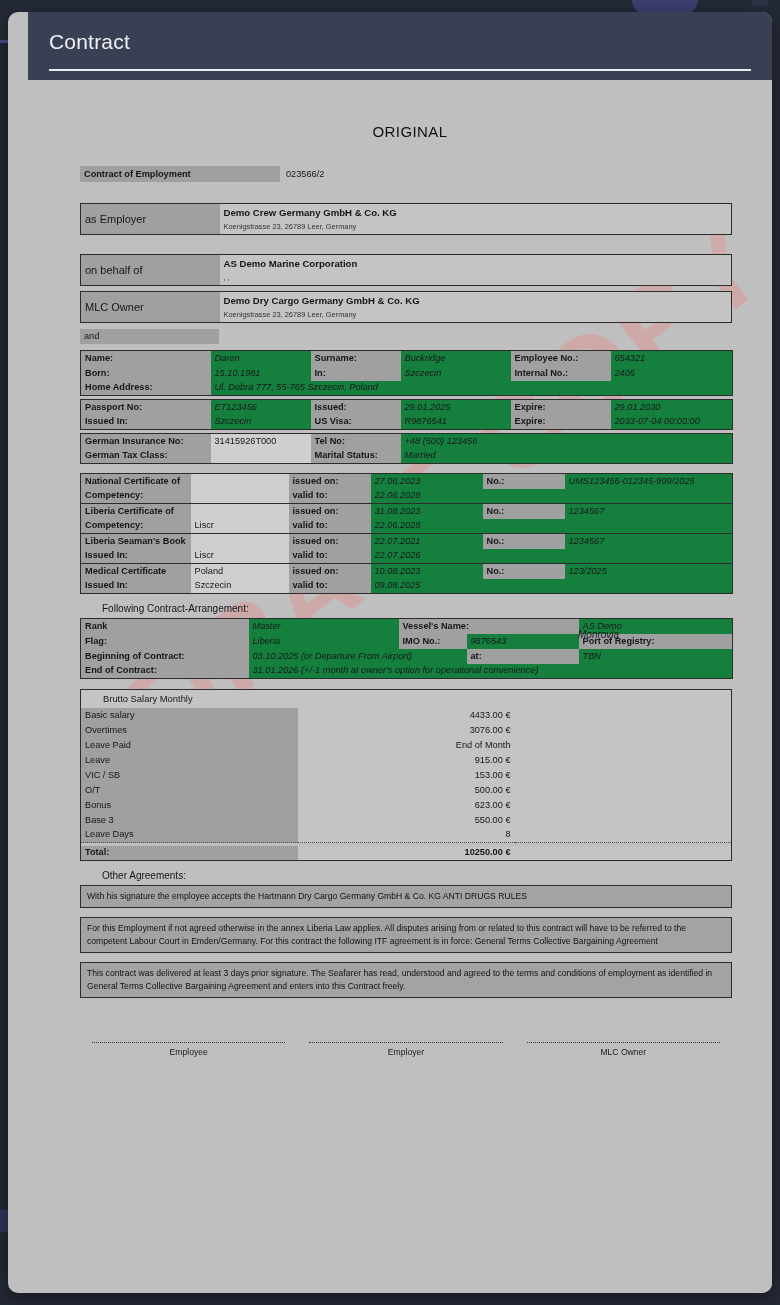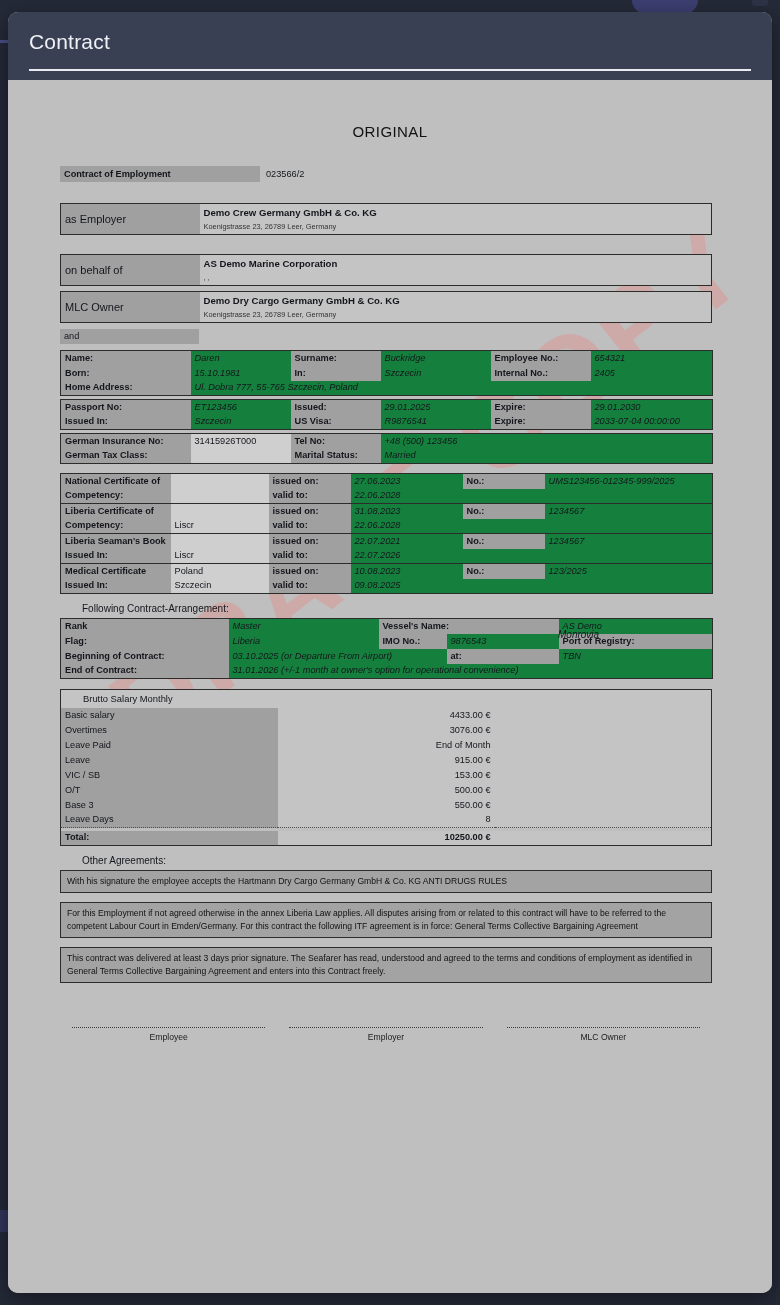--- a/index.html
+++ b/index.html
@@ -49,20 +49,21 @@
   #contract-modal {
     position: absolute;
     left: 8px;
     top: 12px;
     width: 764px;
     height: 1281px;
     background: #bfbfbf;
     border-radius: 10px;
     overflow: hidden;
     box-shadow: 0 6px 22px rgba(0,0,0,.45);
+    padding-left: 20px;
   }
 
   #modal-header {
     height: 68px;
     background: #3a4053;
     position: relative;
   }
   #modal-title {
     position: absolute;
     left: 21px;
@@ -523,20 +524,25 @@
               <td class="sal-name">VIC / SB</td>
               <td class="sal-val">153.00 €</td>
               <td class="sal-rest"></td>
             </tr>
             <tr>
               <td class="sal-name">O/T</td>
               <td class="sal-val">500.00 €</td>
               <td class="sal-rest"></td>
             </tr>
             <tr>
+              <td class="sal-name">Bonus</td>
+              <td class="sal-val">623.00 €</td>
+              <td class="sal-rest"></td>
+            </tr>
+            <tr>
               <td class="sal-name">Base 3</td>
               <td class="sal-val">550.00 €</td>
               <td class="sal-rest"></td>
             </tr>
             <tr>
               <td class="sal-name">Leave Days</td>
               <td class="sal-val">8</td>
               <td class="sal-rest"></td>
             </tr>
           </tbody>

